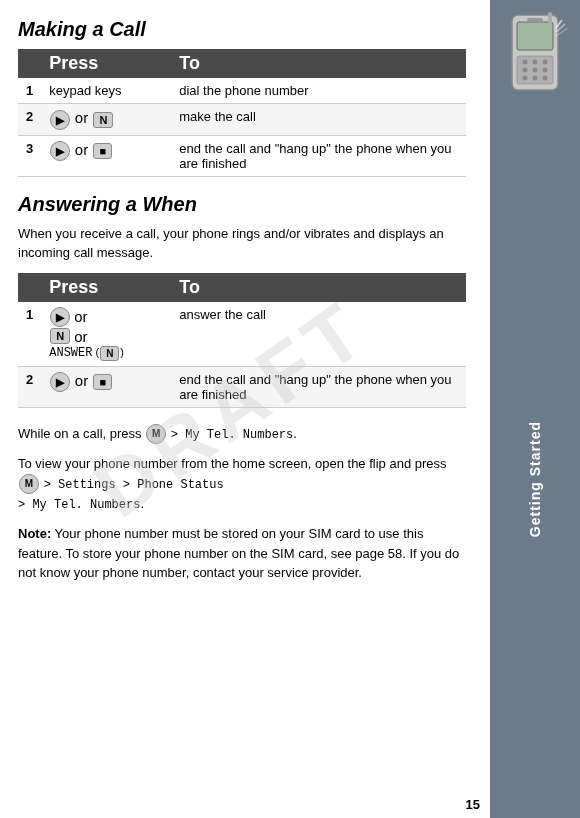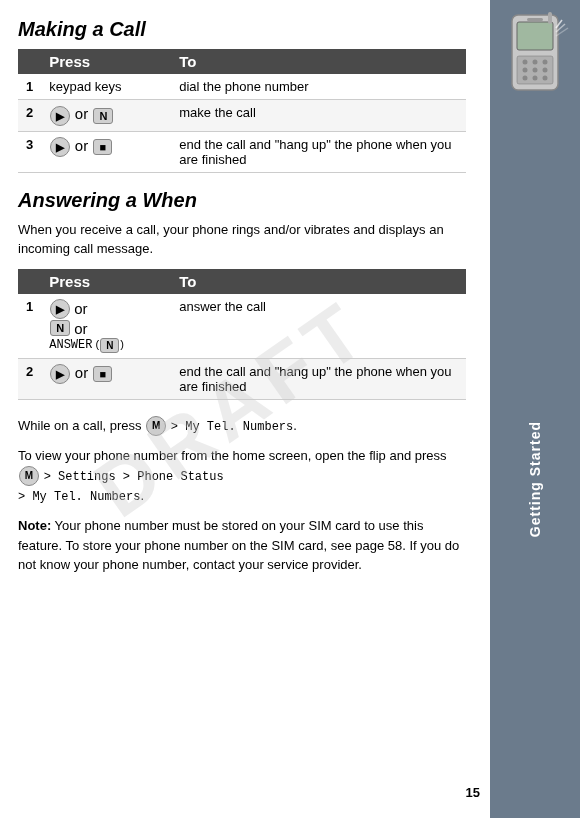--- a/index.html
+++ b/index.html
@@ -37,21 +37,21 @@
       margin-bottom: 16px;
     }
 
     thead tr {
       background-color: #4a4a4a;
     }
 
     thead th {
       color: #ffffff;
       font-weight: bold;
-      font-size: 15px;
+      font-size: 18px;
       padding: 4px 8px;
       text-align: left;
     }
 
     tbody tr {
       border-bottom: 1px solid #cccccc;
       vertical-align: top;
     }
 
     tbody tr:nth-child(even) {
@@ -162,21 +162,21 @@
       font-weight: bold;
       writing-mode: vertical-rl;
       transform: rotate(180deg);
       letter-spacing: 1px;
       white-space: nowrap;
     }
 
     
     .page-number {
       position: absolute;
-      bottom: 18px;
+      bottom: 6px;
       right: 100px;
       font-size: 13px;
       font-weight: bold;
       color: #000;
     }
 
     
     .draft-watermark {
       position: absolute;
       top: 50%;

